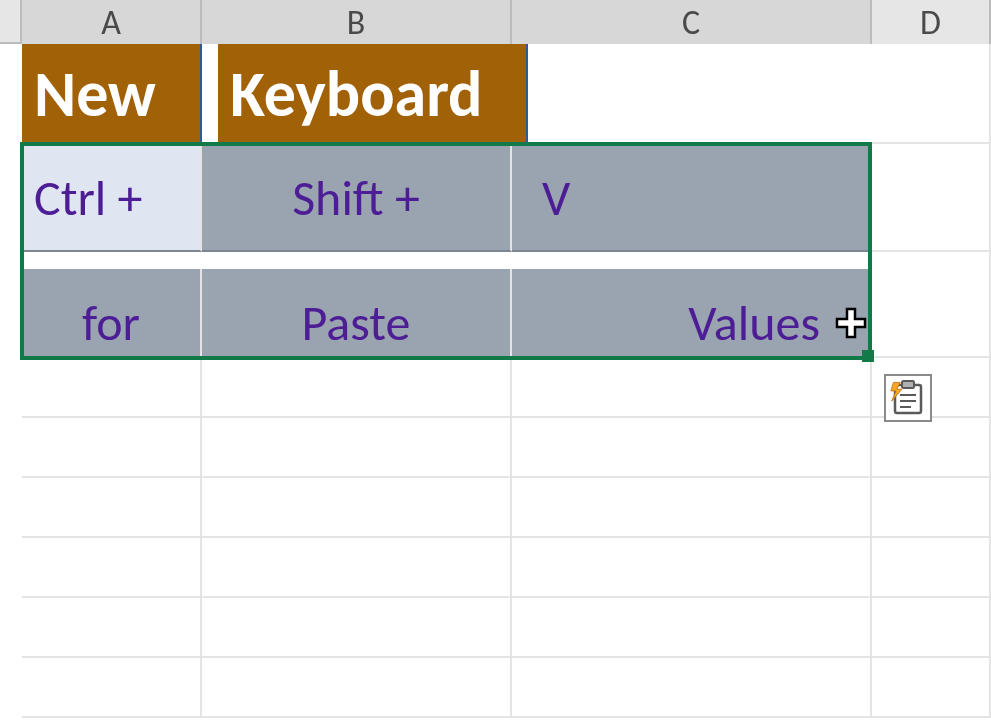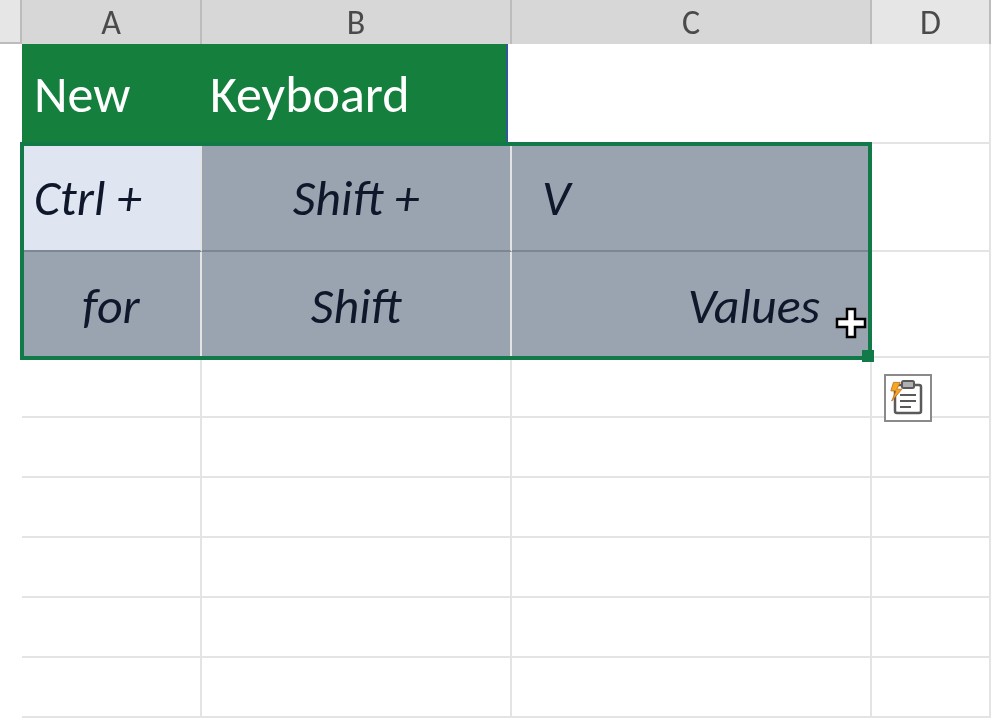--- a/index.html
+++ b/index.html
@@ -68,41 +68,41 @@
     position: absolute;
     border-right: 2px solid #e4e4e4;
     border-bottom: 2px solid #e4e4e4;
     display: flex;
     align-items: center;
     font-size: 50px;
     color: #222;
     padding: 0 12px;
   }
   .cell.header-cell {
-    background: #15803d;
+    background: #a16207;
     color: #fff;
-    font-size: 52px;
-    font-weight: 400;
+    font-size: 64px;
+    font-weight: 700;
     border-right: 2px solid #2f5a97;
     border-bottom: none;
   }
   .cell.sel-bg {
     background: #9aa3b0; 
-    color: #0f172a;
-    font-style: italic;
+    color: #4c1d95;
   }
   .cell.active {
     background: #dfe6f2; 
   }
   
   .cell.sel-bg.row2 {
     border-bottom: 2px solid #7d8693;
   }
   .cell.sel-bg.row3 {
     border-bottom: none;
+    margin-top: 17px;
   }
   .cell.center-text { justify-content: center; }
   .cell.left-text   { justify-content: flex-start; }
   .cell.right-text  { justify-content: flex-end; padding-left: 39px; }
   .cell.blank {
     background: #fff;
     border-right: 2px solid #e4e4e4;
     border-bottom: 2px solid #e4e4e4;
   }
   
@@ -163,30 +163,30 @@
     <div class="col-header colB sel">B</div>
     <div class="col-header colC sel">C</div>
     <div class="col-header colD">D</div>
   </div>
 
   <div class="grid">
 
     <div class="cells">
 
       <div class="cell header-cell colA left-text" style="left:0px; top:0px; height:100px;">New</div>
-      <div class="cell header-cell colB left-text" style="left:176px; top:0px; height:100px;">Keyboard</div>
+      <div class="cell header-cell colB left-text" style="left:196px; top:0px; height:100px;">Keyboard</div>
       <div class="cell blank" style="left:850px; top:0px; width:119px; height:100px;"></div>
 
       <div class="cell sel-bg active row2 left-text" style="left:0px; top:100px; width:180px; height:108px;">Ctrl +</div>
       <div class="cell sel-bg row2 center-text" style="left:180px; top:100px; width:310px; height:108px;">Shift +</div>
       <div class="cell sel-bg row2 left-text" style="left:490px; top:100px; width:360px; height:108px; padding-left:30px;">V</div>
       <div class="cell blank" style="left:850px; top:100px; width:119px; height:108px;"></div>
 
       <div class="cell sel-bg row3 center-text" style="left:0px; top:208px; width:180px; height:106px;">for</div>
-      <div class="cell sel-bg row3 center-text" style="left:180px; top:208px; width:310px; height:106px;">Shift</div>
+      <div class="cell sel-bg row3 center-text" style="left:180px; top:208px; width:310px; height:106px;">Paste</div>
       <div class="cell sel-bg row3 right-text" style="left:490px; top:208px; width:360px; height:106px; padding-right:50px;">Values</div>
       <div class="cell blank" style="left:850px; top:208px; width:119px; height:106px;"></div>
 
       <div class="cell blank" style="left:0;   top:314px; width:180px; height:60px;"></div>
       <div class="cell blank" style="left:180px;top:314px; width:310px; height:60px;"></div>
       <div class="cell blank" style="left:490px;top:314px; width:360px; height:60px;"></div>
       <div class="cell blank" style="left:850px;top:314px; width:119px; height:60px;"></div>
 
       <div class="cell blank" style="left:0;   top:374px; width:180px; height:60px;"></div>
       <div class="cell blank" style="left:180px;top:374px; width:310px; height:60px;"></div>

